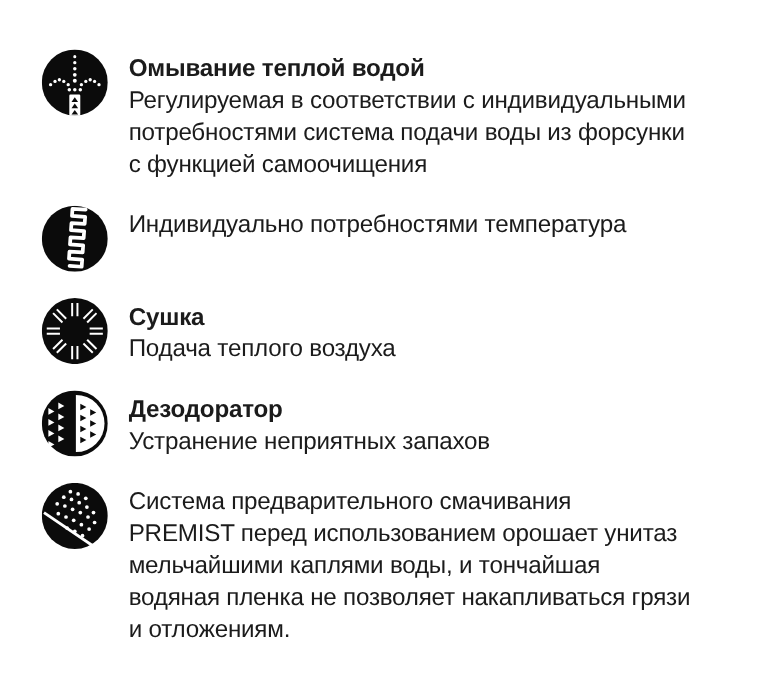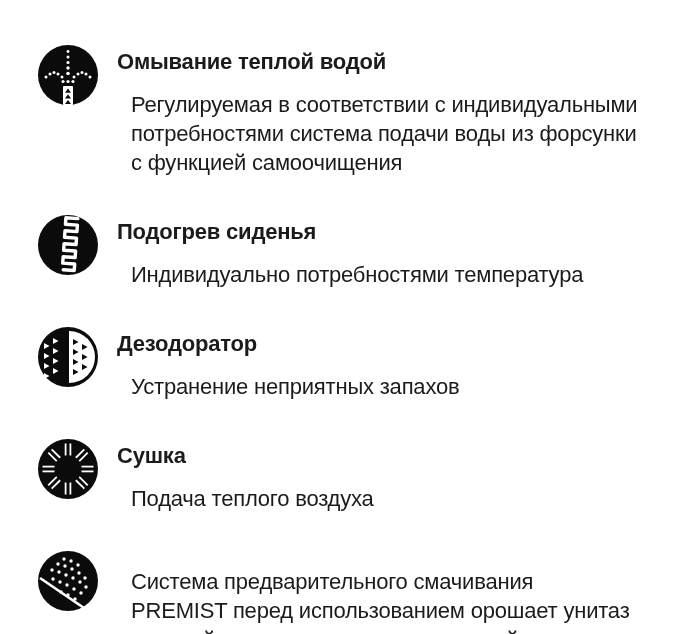--- a/index.html
+++ b/index.html
@@ -12,21 +12,21 @@
     color:#1b1b1b;
   }
   .feature-row{display:flex;align-items:flex-start;gap:19px;margin-bottom:24px;}
   .icon{flex:0 0 60px;width:60px;height:60px;}
   .icon svg{display:block;}
   .feature-text{padding-top:2px;min-width:0;}
   .feature-title{
     margin:0;font-size:22px;line-height:29px;font-weight:700;letter-spacing:-0.2px;
   }
   .feature-body{
-    margin:14px;font-size:22px;line-height:29px;font-weight:400;letter-spacing:-0.2px;
+    margin:0;font-size:22px;line-height:29px;font-weight:400;letter-spacing:-0.2px;
     white-space:pre-line;
   }
 </style>
 </head>
 <body>
 
 <div class="page">
 
   <section class="feature-row">
     <span class="icon">
@@ -69,22 +69,67 @@
   </section>
 
   <section class="feature-row">
     <span class="icon">
       <svg width="60" height="60" viewBox="0 0 60 60" xmlns="http://www.w3.org/2000/svg">
         <circle cx="30" cy="30" r="30" fill="#0b0b0b"></circle>
         <path transform="rotate(4 30 30)" d="M38 3 H26 V9.5 H38 V16 H26 V22.5 H38 V29 H26 V35.5 H38 V42 H26 V48.5 H38 V55 H27" fill="none" stroke="#ffffff" stroke-width="3.4" stroke-linecap="round" stroke-linejoin="round"></path>
       </svg>
     </span>
     <div class="feature-text">
-      <h3 class="feature-title">Подогрев сиденья</h3>
       <p class="feature-body">Индивидуально потребностями температура</p>
+    </div>
+  </section>
+
+  <section class="feature-row">
+    <span class="icon">
+      <svg width="60" height="60" viewBox="0 0 60 60" xmlns="http://www.w3.org/2000/svg">
+        <circle cx="30" cy="30" r="30" fill="#0b0b0b"></circle>
+        <g stroke="#ffffff" stroke-width="1.8">
+          <g transform="rotate(0 30 30)">
+              <line x1="27.6" y1="4.5" x2="27.6" y2="16.5"></line>
+              <line x1="32.4" y1="4.5" x2="32.4" y2="16.5"></line>
+            </g>
+          <g transform="rotate(45 30 30)">
+              <line x1="27.6" y1="4.5" x2="27.6" y2="16.5"></line>
+              <line x1="32.4" y1="4.5" x2="32.4" y2="16.5"></line>
+            </g>
+          <g transform="rotate(90 30 30)">
+              <line x1="27.6" y1="4.5" x2="27.6" y2="16.5"></line>
+              <line x1="32.4" y1="4.5" x2="32.4" y2="16.5"></line>
+            </g>
+          <g transform="rotate(135 30 30)">
+              <line x1="27.6" y1="4.5" x2="27.6" y2="16.5"></line>
+              <line x1="32.4" y1="4.5" x2="32.4" y2="16.5"></line>
+            </g>
+          <g transform="rotate(180 30 30)">
+              <line x1="27.6" y1="4.5" x2="27.6" y2="16.5"></line>
+              <line x1="32.4" y1="4.5" x2="32.4" y2="16.5"></line>
+            </g>
+          <g transform="rotate(225 30 30)">
+              <line x1="27.6" y1="4.5" x2="27.6" y2="16.5"></line>
+              <line x1="32.4" y1="4.5" x2="32.4" y2="16.5"></line>
+            </g>
+          <g transform="rotate(270 30 30)">
+              <line x1="27.6" y1="4.5" x2="27.6" y2="16.5"></line>
+              <line x1="32.4" y1="4.5" x2="32.4" y2="16.5"></line>
+            </g>
+          <g transform="rotate(315 30 30)">
+              <line x1="27.6" y1="4.5" x2="27.6" y2="16.5"></line>
+              <line x1="32.4" y1="4.5" x2="32.4" y2="16.5"></line>
+            </g>
+        </g>
+      </svg>
+    </span>
+    <div class="feature-text">
+      <h3 class="feature-title">Сушка</h3>
+      <p class="feature-body">Подача теплого воздуха</p>
     </div>
   </section>
 
   <section class="feature-row">
     <span class="icon">
       <svg width="60" height="60" viewBox="0 0 60 60" xmlns="http://www.w3.org/2000/svg">
         <circle cx="30" cy="30" r="30" fill="#0b0b0b"></circle>
         <path d="M31 4 A26 26 0 0 1 31 56 Z" fill="#ffffff"></path>
         <g fill="#ffffff">
           <path d="M6 16 l5.5 3 l-5.5 3 Z"></path>
@@ -103,66 +148,20 @@
             <path d="M35 42 l5.5 3 l-5.5 3 Z"></path>
           <path d="M44 17 l5.5 3 l-5.5 3 Z"></path>
             <path d="M44 27 l5.5 3 l-5.5 3 Z"></path>
           <path d="M44 37 l5.5 3 l-5.5 3 Z"></path>
         </g>
       </svg>
     </span>
     <div class="feature-text">
       <h3 class="feature-title">Дезодоратор</h3>
       <p class="feature-body">Устранение неприятных запахов</p>
-    </div>
-  </section>
-
-  <section class="feature-row">
-    <span class="icon">
-      <svg width="60" height="60" viewBox="0 0 60 60" xmlns="http://www.w3.org/2000/svg">
-        <circle cx="30" cy="30" r="30" fill="#0b0b0b"></circle>
-        <g stroke="#ffffff" stroke-width="1.8">
-          <g transform="rotate(0 30 30)">
-              <line x1="27.6" y1="4.5" x2="27.6" y2="16.5"></line>
-              <line x1="32.4" y1="4.5" x2="32.4" y2="16.5"></line>
-            </g>
-          <g transform="rotate(45 30 30)">
-              <line x1="27.6" y1="4.5" x2="27.6" y2="16.5"></line>
-              <line x1="32.4" y1="4.5" x2="32.4" y2="16.5"></line>
-            </g>
-          <g transform="rotate(90 30 30)">
-              <line x1="27.6" y1="4.5" x2="27.6" y2="16.5"></line>
-              <line x1="32.4" y1="4.5" x2="32.4" y2="16.5"></line>
-            </g>
-          <g transform="rotate(135 30 30)">
-              <line x1="27.6" y1="4.5" x2="27.6" y2="16.5"></line>
-              <line x1="32.4" y1="4.5" x2="32.4" y2="16.5"></line>
-            </g>
-          <g transform="rotate(180 30 30)">
-              <line x1="27.6" y1="4.5" x2="27.6" y2="16.5"></line>
-              <line x1="32.4" y1="4.5" x2="32.4" y2="16.5"></line>
-            </g>
-          <g transform="rotate(225 30 30)">
-              <line x1="27.6" y1="4.5" x2="27.6" y2="16.5"></line>
-              <line x1="32.4" y1="4.5" x2="32.4" y2="16.5"></line>
-            </g>
-          <g transform="rotate(270 30 30)">
-              <line x1="27.6" y1="4.5" x2="27.6" y2="16.5"></line>
-              <line x1="32.4" y1="4.5" x2="32.4" y2="16.5"></line>
-            </g>
-          <g transform="rotate(315 30 30)">
-              <line x1="27.6" y1="4.5" x2="27.6" y2="16.5"></line>
-              <line x1="32.4" y1="4.5" x2="32.4" y2="16.5"></line>
-            </g>
-        </g>
-      </svg>
-    </span>
-    <div class="feature-text">
-      <h3 class="feature-title">Сушка</h3>
-      <p class="feature-body">Подача теплого воздуха</p>
     </div>
   </section>
 
   <section class="feature-row">
     <span class="icon">
       <svg width="60" height="60" viewBox="0 0 60 60" xmlns="http://www.w3.org/2000/svg">
         <circle cx="30" cy="30" r="30" fill="#0b0b0b"></circle>
         <line x1="2" y1="27" x2="49" y2="59" stroke="#ffffff" stroke-width="2.6"></line>
         <g fill="#ffffff">
           <circle cx="26" cy="8" r="1.7"></circle>

